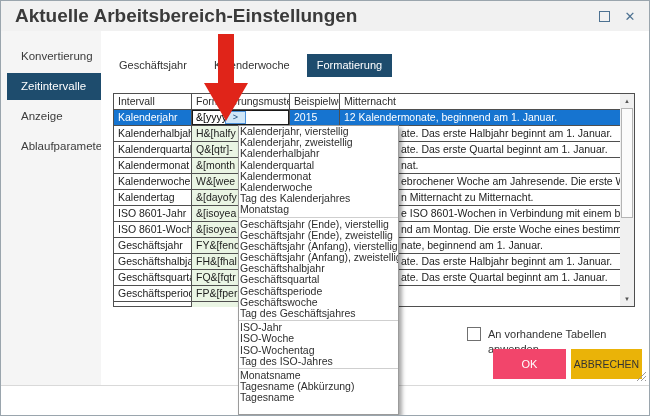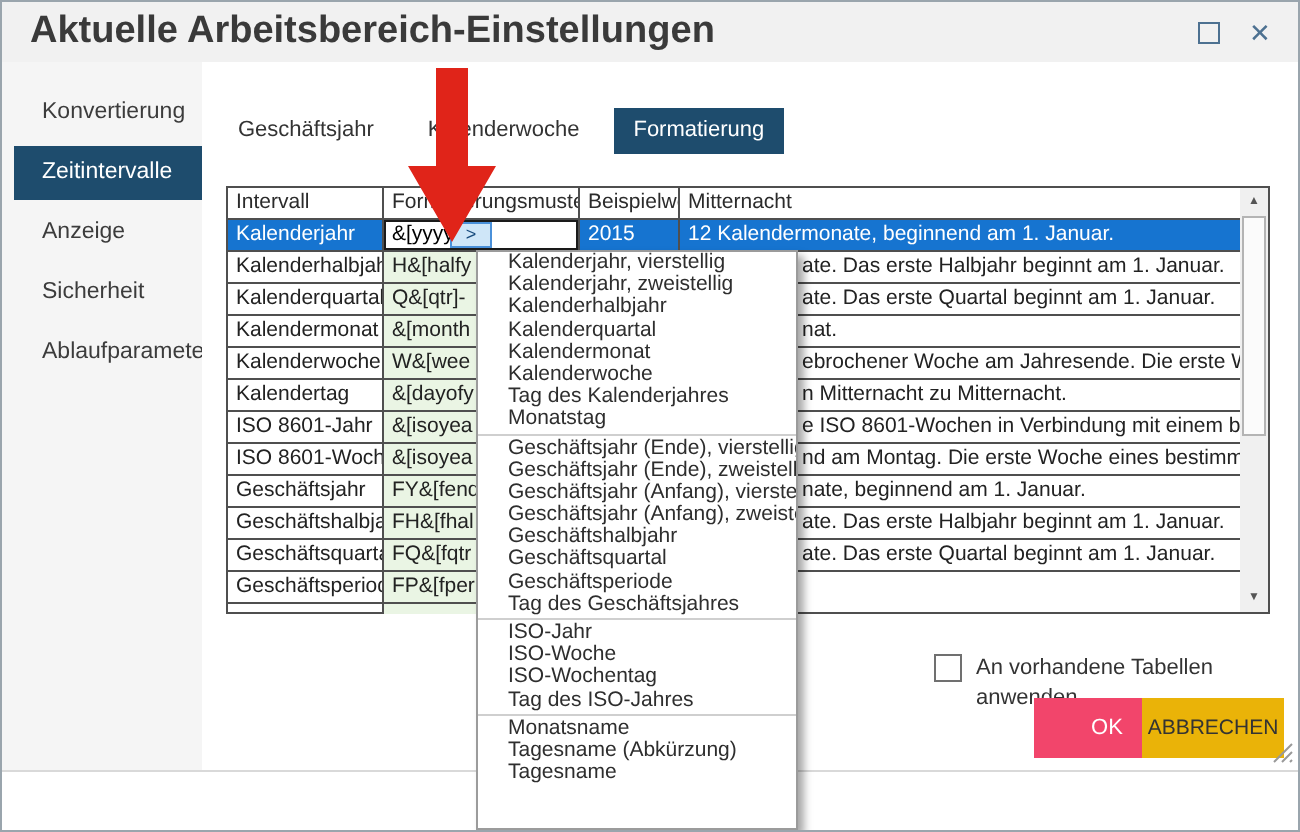--- a/index.html
+++ b/index.html
@@ -51,30 +51,30 @@
   .sb-btn{height:14px;display:flex;align-items:center;justify-content:center;font-size:6px;color:#555;}
   .sb-track{flex:1;position:relative;}
   .sb-thumb{position:absolute;left:1px;right:1px;top:0;height:110px;background:#fbfbfb;
             border:1px solid #b4b4b4;box-sizing:border-box;}
   
   .arrow{position:absolute;left:195px;top:28px;z-index:40;pointer-events:none;}
   
   .dropdown{position:absolute;left:237px;top:124px;width:161px;height:290px;background:#ffffff;
             border:1px solid #9b9b9b;box-sizing:border-box;z-index:30;
             box-shadow:3px 3px 4px rgba(0,0,0,0.35);overflow:hidden;}
-  .dd-item{height:11.2px;line-height:11.2px;padding-left:15px;font-size:10.5px;color:#2e2e2e;
+  .dd-item{height:11.2px;line-height:11.2px;padding-left:1px;font-size:10.5px;color:#2e2e2e;
            white-space:nowrap;overflow:hidden;}
   .dd-sep{border-top:1px solid #cfcfcf;margin:1px 0;}
   
   .chkbox{position:absolute;left:466px;top:326px;width:14px;height:14px;background:#fff;
           border:1px solid #707070;box-sizing:border-box;}
   .chklabel{position:absolute;left:487px;top:326px;line-height:15px;font-size:11px;color:#333;}
   .btn{position:absolute;top:348px;height:30px;border:none;font-size:11px;text-align:center;line-height:30px;
        box-sizing:border-box;cursor:default;}
-  .btn.ok{left:516px;width:73px;background:#f2456b;color:#fff;}
+  .btn.ok{left:492px;width:73px;background:#f2456b;color:#fff;}
   .btn.cancel{left:570px;width:71px;background:#eab308;color:#333;font-size:10.5px;}
   .hline{position:absolute;left:0;top:384px;width:650px;height:1px;background:#d9d9d9;}
   .grip{position:absolute;right:2px;top:370px;}
 </style>
 </head>
 <body>
 
 <div class="window">
 
   <div class="titlebar">
@@ -84,21 +84,20 @@
     </span>
     <span class="winbtn close">
       <span>✕</span>
     </span>
   </div>
 
   <div class="sidebar">
       <div class="side-item s0">Konvertierung</div>
       <div class="side-item gap sel">Zeitintervalle</div>
       <div class="side-item gap">Anzeige</div>
-      <div class="side-item gap">Sicherheit</div>
       <div class="side-item gap">Ablaufparameter</div>
     </div>
 
   <div class="main"></div>
 
   <div class="tabbar">
       <div class="tab">Geschäftsjahr</div>
       <div class="tab">Kalenderwoche</div>
       <div class="tab sel">Formatierung</div>
     </div>
@@ -217,20 +216,21 @@
       <div class="dd-item">Tag des Kalenderjahres</div>
       <div class="dd-item">Monatstag</div>
       <div class="dd-sep"></div>
       <div class="dd-item">Geschäftsjahr (Ende), vierstellig</div>
       <div class="dd-item">Geschäftsjahr (Ende), zweistellig</div>
       <div class="dd-item">Geschäftsjahr (Anfang), vierstellig</div>
       <div class="dd-item">Geschäftsjahr (Anfang), zweistellig</div>
       <div class="dd-item">Geschäftshalbjahr</div>
       <div class="dd-item">Geschäftsquartal</div>
       <div class="dd-item">Geschäftsperiode</div>
+      <div class="dd-item">Geschäftswoche</div>
       <div class="dd-item">Tag des Geschäftsjahres</div>
       <div class="dd-sep"></div>
       <div class="dd-item">ISO-Jahr</div>
       <div class="dd-item">ISO-Woche</div>
       <div class="dd-item">ISO-Wochentag</div>
       <div class="dd-item">Tag des ISO-Jahres</div>
       <div class="dd-sep"></div>
       <div class="dd-item">Monatsname</div>
       <div class="dd-item">Tagesname (Abkürzung)</div>
       <div class="dd-item">Tagesname</div>

